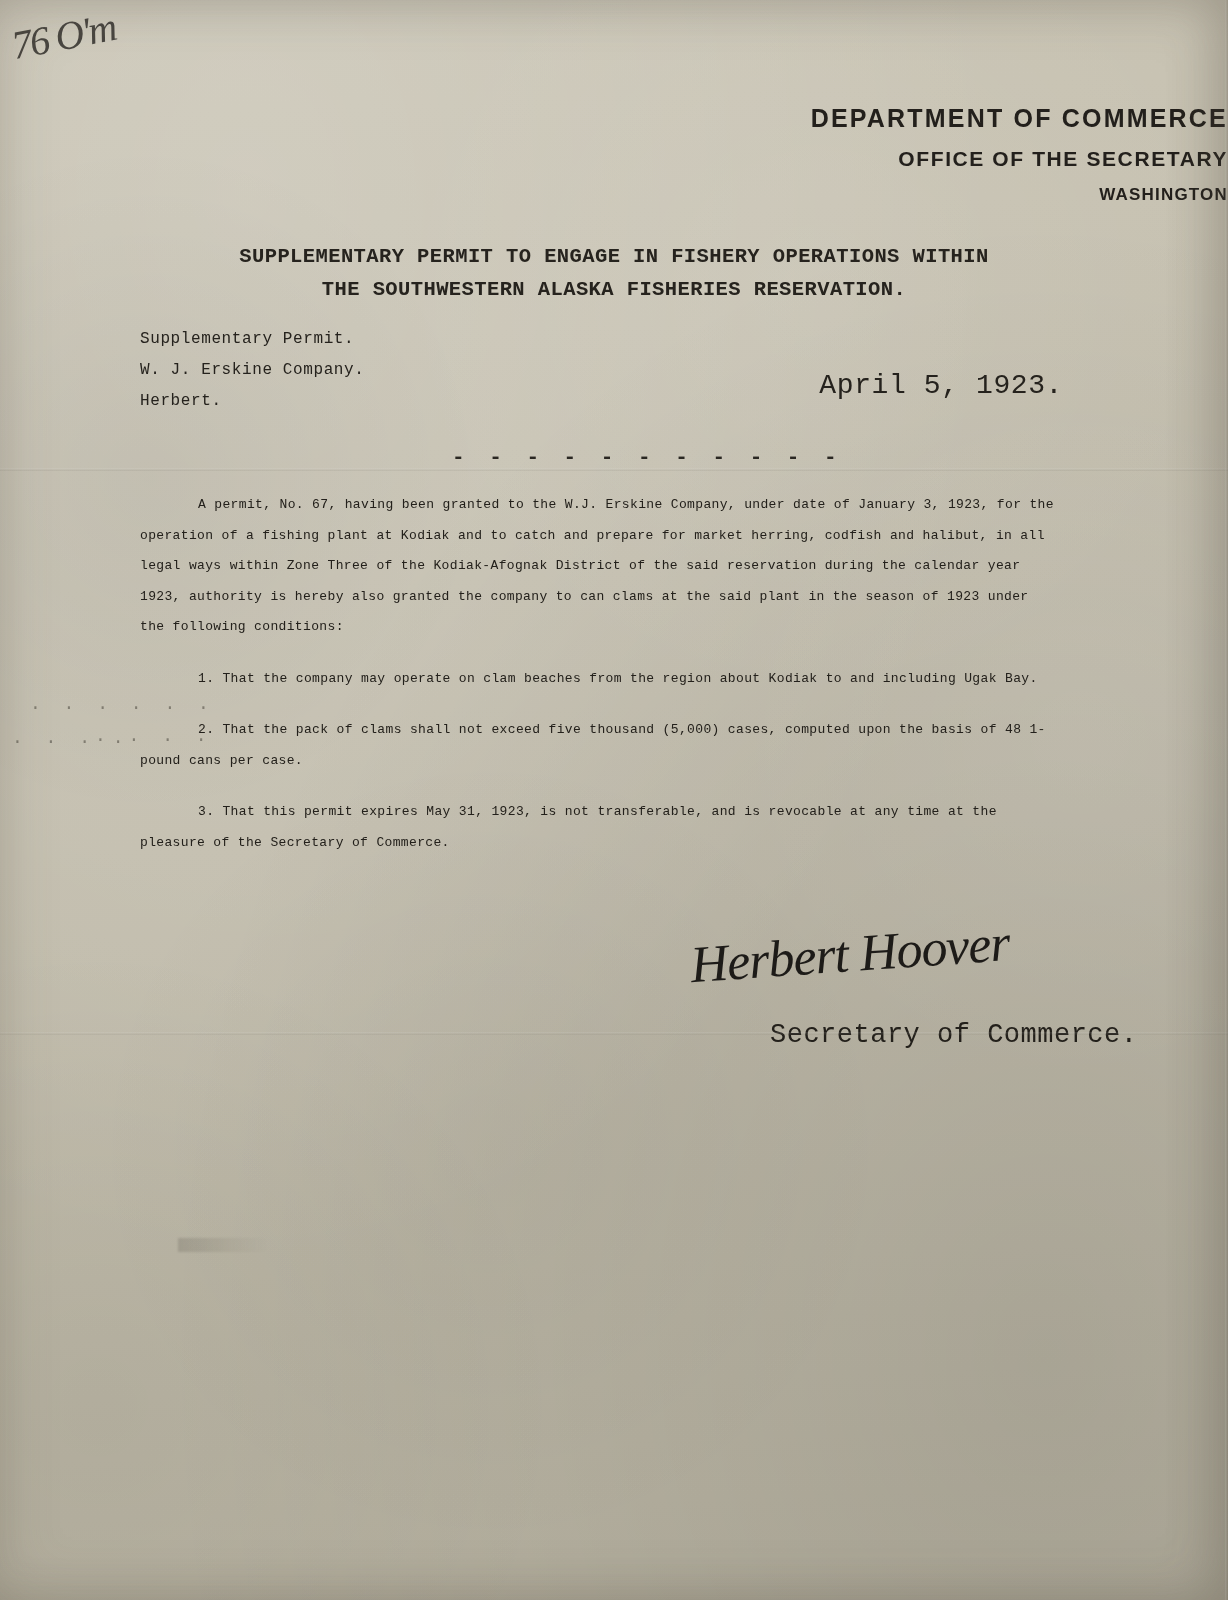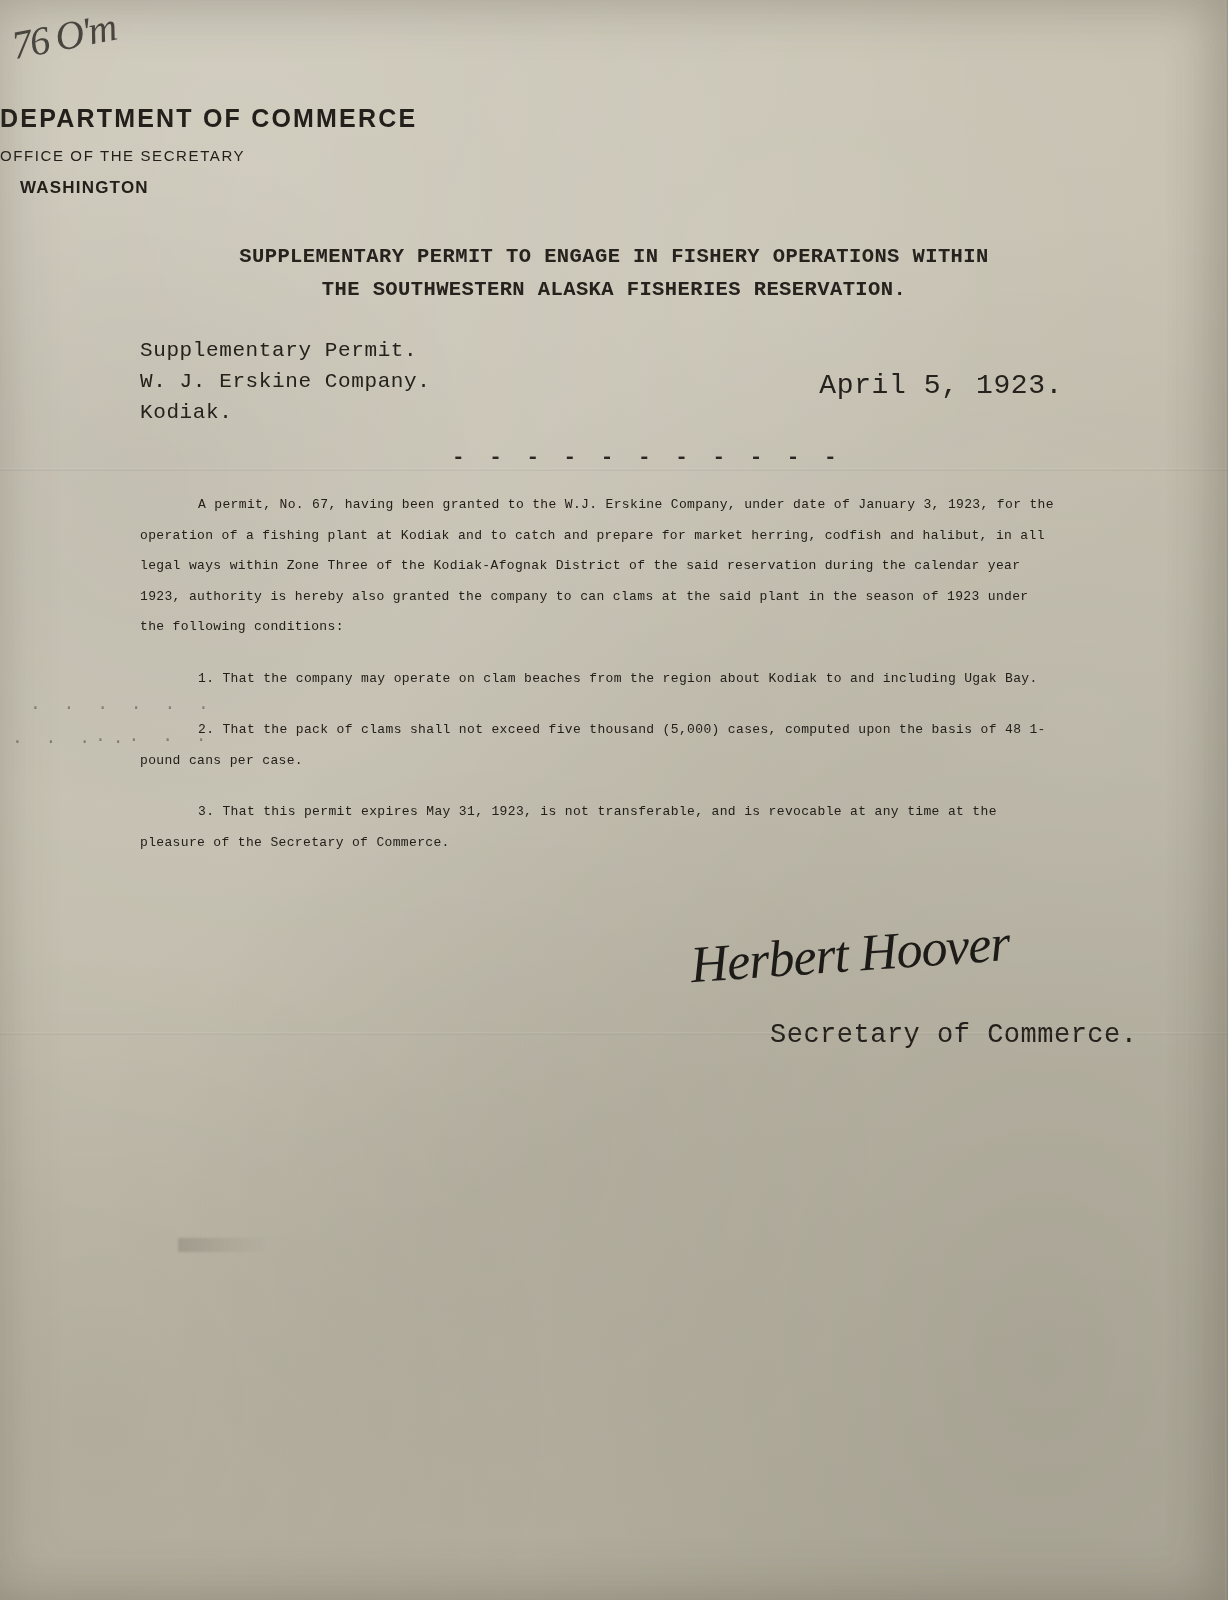--- a/index.html
+++ b/index.html
@@ -75,33 +75,33 @@
     transform: rotate(-11deg);
     letter-spacing: -2px;
     opacity: .82;
   }
 
   .letterhead {
     position: absolute;
     left: 0;
     right: 0;
     top: 104px;
-    text-align: left;
+    text-align: right;
     color: #23201c;
     font-family: "Liberation Sans", sans-serif;
   }
   .dept {
     font-size: 25px;
     font-weight: bold;
     letter-spacing: 2.2px;
   }
   .office {
     margin-top: 14px;
-    font-size: 15px;
-    font-weight: normal;
+    font-size: 21px;
+    font-weight: bold;
     letter-spacing: 1.6px;
   }
   .city {
     margin-top: 14px;
     font-size: 17px;
     font-weight: bold;
     letter-spacing: 1.2px;
     padding-left: 20px;
   }
 
@@ -114,23 +114,23 @@
     font-family: "Liberation Mono", monospace;
     font-size: 20.5px;
     font-weight: bold;
     line-height: 33px;
     letter-spacing: .4px;
   }
 
   .addr {
     position: absolute;
     left: 140px;
-    top: 335px;
+    top: 324px;
     color: #25221d;
-    font-size: 21px;
+    font-size: 16px;
     line-height: 31px;
     letter-spacing: .6px;
   }
   .datum {
     position: absolute;
     right: 165px;
     top: 370px;
     color: #25221d;
     font-size: 28px;
     letter-spacing: .6px;
@@ -221,21 +221,21 @@
   </div>
 
   <div class="title-block">
     <div>SUPPLEMENTARY PERMIT TO ENGAGE IN FISHERY OPERATIONS WITHIN</div>
     <div>THE SOUTHWESTERN ALASKA FISHERIES RESERVATION.</div>
   </div>
 
   <div class="addr">
     <div>Supplementary Permit.</div>
     <div>W. J. Erskine Company.</div>
-    <div>Kodiak.</div>
+    <div>Herbert.</div>
   </div>
 
   <div class="datum">April 5, 1923.</div>
 
   <div class="dashrule">- - - - - - - - - - -</div>
 
   <div class="body">
     <p class="indent">A permit, No. 67, having been granted to the W.J. Erskine Company, under date of January 3, 1923, for the operation of a fishing plant at Kodiak and to catch and prepare for market herring, codfish and halibut, in all legal ways within Zone Three of the Kodiak-Afognak District of the said reservation during the calendar year 1923, authority is hereby also granted the company to can clams at the said plant in the season of 1923 under the following conditions:</p>
     <p class="indent">1.  That the company may operate on clam beaches from the region about Kodiak to and including Ugak Bay.</p>
     <p class="indent">2.  That the pack of clams shall not exceed five thousand (5,000) cases, computed upon the basis of 48 1-pound cans per case.</p>

